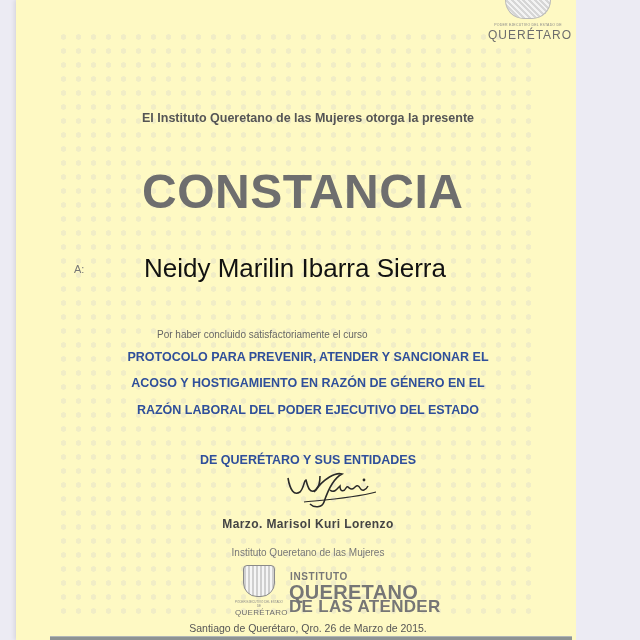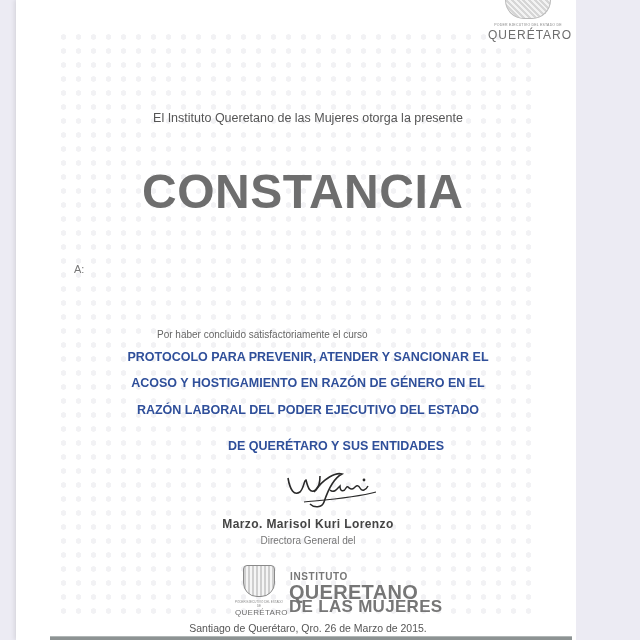--- a/index.html
+++ b/index.html
@@ -4,21 +4,21 @@
 <style>
   html, body { margin:0; padding:0; }
   body {
     width:640px; height:640px; overflow:hidden;
     background:#ecebf3;
     font-family:"Liberation Sans", sans-serif;
     position:relative;
   }
   .page {
     position:absolute; left:16px; top:0; width:560px; height:640px;
-    background:#ffffff;
+    background:#fef9c3;
     box-shadow: 2px 0 4px rgba(0,0,0,0.08), -2px 0 4px rgba(0,0,0,0.08);
     overflow:hidden;
   }
   .right-gutter {
     position:absolute; left:576px; top:0; width:64px; height:640px;
     background:#ecebf3;
   }
   .pattern {
     position:absolute; left:40px; top:30px; width:480px; height:590px;
     background-image: radial-gradient(circle, rgba(200,200,210,0.35) 2.5px, transparent 3px);
@@ -39,21 +39,21 @@
     font-size:3.5px; color:#888; margin-top:4px; letter-spacing:0.2px;
   }
   .top-logo .qro {
     font-size:12px; color:#6d6d6d; letter-spacing:1px; margin-top:1px;
   }
   .text {
     position:absolute; white-space:nowrap;
   }
   .intro {
     left:0; width:584px; top:111px; text-align:center;
-    font-size:12.5px; color:#555;
+    font-size:12.5px; color:#555;font-weight:bold;
   }
   .title {
     left:126px; top:164px;
     font-size:48px; font-weight:bold; color:#6e6e6e; letter-spacing:0.5px;
   }
   .to-label {
     left:58px; top:263px; font-size:11px; color:#777;
   }
   .name {
     left:128px; top:253px; font-size:26px; color:#111;
@@ -61,21 +61,21 @@
   .because {
     left:141px; top:329px; font-size:10px; color:#666;
   }
   .course {
     left:0; width:584px; text-align:center;
     font-size:12.5px; font-weight:bold; color:#2f4f9a;
   }
   .c1 { top:350px; }
   .c2 { top:376px; }
   .c3 { top:403px; }
-  .c4 { top:439px;margin-left:28px; }
+  .c4 { top:453px; }
   .date-line {
     left:0; width:584px; top:450px; text-align:center;
     font-size:11.5px; color:#666;
   }
   .signature {
     position:absolute; left:268px; top:468px; width:100px; height:42px;
   }
   .signer {
     left:0; width:584px; top:517px; text-align:center;
     font-size:12px; font-weight:bold; color:#444; letter-spacing:0.4px;
@@ -124,46 +124,47 @@
 
   <div class="top-logo">
     <div class="crest-top"></div>
     <div class="small">PODER EJECUTIVO DEL ESTADO DE</div>
     <div class="qro">QUERÉTARO</div>
   </div>
 
   <div class="text intro">El Instituto Queretano de las Mujeres otorga la presente</div>
   <div class="text title">CONSTANCIA</div>
   <div class="text to-label">A:</div>
+  <div class="text name">Neidy Marilin Ibarra Sierra</div>
   <div class="text because">Por haber concluido satisfactoriamente el curso</div>
 
   <div class="text course c1">PROTOCOLO PARA PREVENIR, ATENDER Y SANCIONAR EL</div>
   <div class="text course c2">ACOSO Y HOSTIGAMIENTO EN RAZÓN DE GÉNERO EN EL</div>
   <div class="text course c3">RAZÓN LABORAL DEL PODER EJECUTIVO DEL ESTADO</div>
   <div class="text course c4">DE QUERÉTARO Y SUS ENTIDADES</div>
 
 
   <svg class="signature" viewBox="0 0 100 42">
     <path d="M4 10 C6 22 10 28 16 24 C20 20 20 12 22 12 C24 20 26 26 32 22 C36 18 36 10 36 8" fill="none" stroke="#2a2a2a" stroke-width="1.6"></path>
     <path d="M30 24 C40 10 52 4 58 6 C50 10 44 22 40 34 C38 40 30 40 26 36" fill="none" stroke="#2a2a2a" stroke-width="1.6"></path>
     <path d="M46 22 C50 26 54 20 56 18 C56 24 60 24 62 20 C64 16 66 24 70 20 C72 18 74 16 76 20 C78 24 82 22 84 18" fill="none" stroke="#2a2a2a" stroke-width="1.5"></path>
     <circle cx="80" cy="12" r="1.4" fill="#2a2a2a"></circle>
     <path d="M20 34 C40 32 70 30 92 24" fill="none" stroke="#2a2a2a" stroke-width="1.2"></path>
   </svg>
 
   <div class="text signer">Marzo. Marisol Kuri Lorenzo</div>
-  <div class="text role1">Directora General del</div>
+  <div class="text role2">Instituto Queretano de las Mujeres</div>
 
   <div class="bottom-crest">
     <div class="shield"></div>
     <div class="small">PODER EJECUTIVO DEL ESTADO DE</div>
     <div class="qro">QUERÉTARO</div>
   </div>
 
   <div class="text inst-small">INSTITUTO</div>
   <div class="text inst-big1">QUERETANO</div>
-  <div class="text inst-big2">DE LAS MUJERES</div>
+  <div class="text inst-big2">DE LAS ATENDER</div>
 
   <div class="text footer-date">Santiago de Querétaro, Qro.  26  de  Marzo  de 2015.</div>
   <div class="bottom-bar"></div>
 </div>
 
 <div class="right-gutter"></div>
 
 </body></html>

